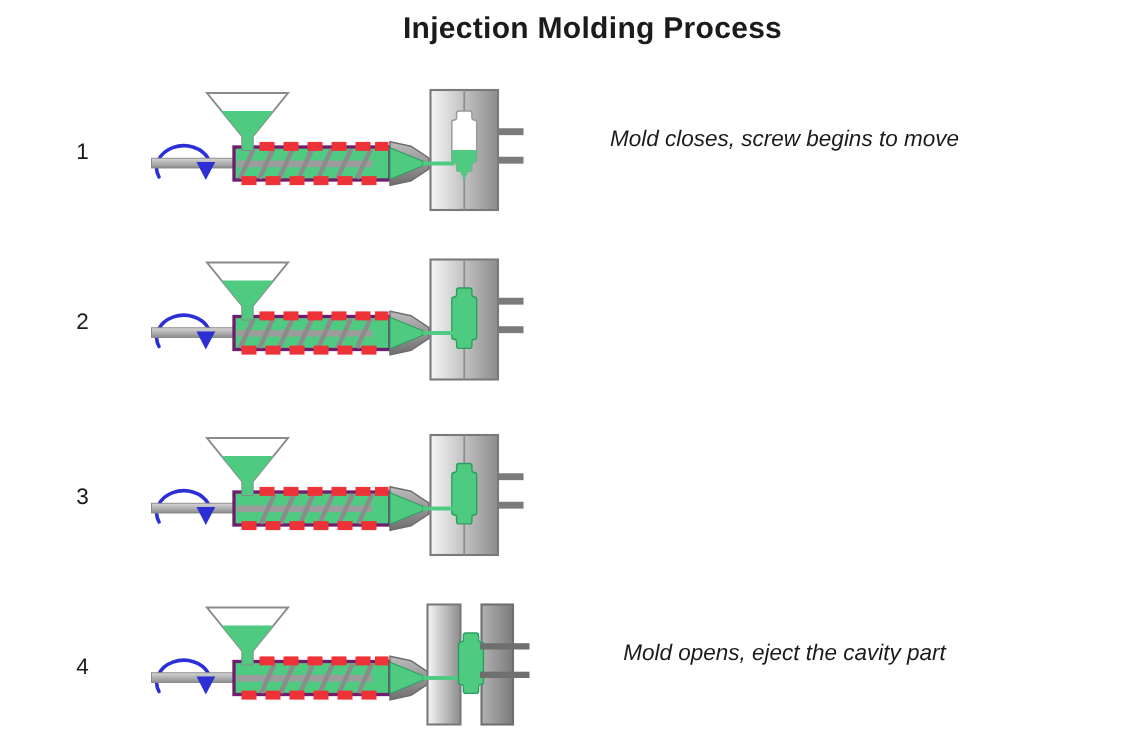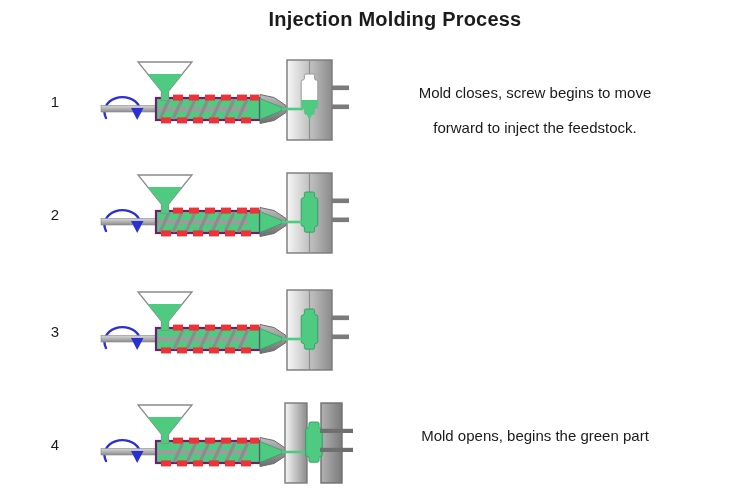--- a/index.html
+++ b/index.html
@@ -4,22 +4,22 @@
 <style>
   html,body{margin:0;padding:0;background:#ffffff;width:750px;height:500px;overflow:hidden;
     font-family:"Liberation Sans",sans-serif;color:#1b1b1b;}
   #page{position:relative;width:750px;height:500px;background:#ffffff;}
   .title{position:absolute;top:8px;left:0;width:750px;padding-left:40px;box-sizing:border-box;
     text-align:center;font-size:20px;font-weight:bold;letter-spacing:0.2px;}
   .row{position:absolute;left:0;width:750px;height:105px;}
   .step-number{position:absolute;left:40px;top:42px;width:30px;height:20px;
     text-align:center;font-size:15px;line-height:20px;}
   .machine{position:absolute;left:95px;top:0;width:260px;height:100px;}
-  .caption{position:absolute;left:372px;top:25px;width:326px;text-align:center;
-    font-size:15px;line-height:35px;}
+  .caption{position:absolute;left:360px;top:25px;width:326px;text-align:center;
+    font-size:15px;line-height:35px;font-style:italic;}
   svg{display:block;}
 </style>
 </head>
 <body>
 
 <div id="page">
   <div class="title">Injection Molding Process</div>
 
   <div class="row" id="row0" style="top: 50px;">
     <div class="step-number">1</div>
@@ -93,21 +93,20 @@
           <polygon points="211,63 218,63 214.5,70" fill="#4fca81"></polygon>
           <rect x="187" y="57.7" width="21" height="2.6" fill="#4fca81"></rect>
           <g>
             <rect x="237" y="35.5" width="17" height="4.6" fill="#7b7b7b"></rect>
             <rect x="237" y="54.5" width="17" height="4.6" fill="#7b7b7b"></rect>
           </g>
         </svg>
       </div>
     <div class="caption">
       <div>Mold closes, screw begins to move</div>
-      <div>forward to inject the feedstock.</div>
     </div>
   </div>
 
   <div class="row" id="row1" style="top: 163px;">
     <div class="step-number">2</div>
     <div class="machine">
         <svg viewBox="0 0 260 100" width="260" height="100">
           <defs>
             <linearGradient id="gSh1" x1="0" y1="0" x2="0" y2="1">
               <stop offset="0" stop-color="#d6d6d6"></stop>
@@ -323,17 +322,17 @@
           <rect x="226" y="10" width="21" height="80" fill="url(#gMr3)" stroke="#6f6f6f" stroke-width="1.4"></rect>
           <rect x="187" y="57.7" width="25" height="2.6" fill="#4fca81"></rect>
           <path d="M 215.5 29 h 7 q 1.6 0 1.6 1.6 v 2.8 q 0 1.6 1.6 1.6 q 1.6 0 1.6 1.6 v 25 q 0 1.6 -1.6 1.6 q -1.6 0 -1.6 1.6 v 2.8 q 0 1.6 -1.6 1.6 h -7 q -1.6 0 -1.6 -1.6 v -2.8 q 0 -1.6 -1.6 -1.6 q -1.6 0 -1.6 -1.6 v -25 q 0 -1.6 1.6 -1.6 q 1.6 0 1.6 -1.6 v -2.8 q 0 -1.6 1.6 -1.6 z" fill="#4fca81" stroke="#2a9e5e" stroke-width="0.9"></path>
           <g>
             <rect x="225" y="35.8" width="33" height="4.2" fill="#6f6f6f"></rect>
             <rect x="225" y="54.8" width="33" height="4.2" fill="#6f6f6f"></rect>
           </g>
         </svg>
       </div>
     <div class="caption">
-      <div>Mold opens, begins the green part</div>
+      <div>Mold opens, eject the cavity part</div>
       <div></div>
     </div>
   </div>
 </div>
 
 </body></html>

